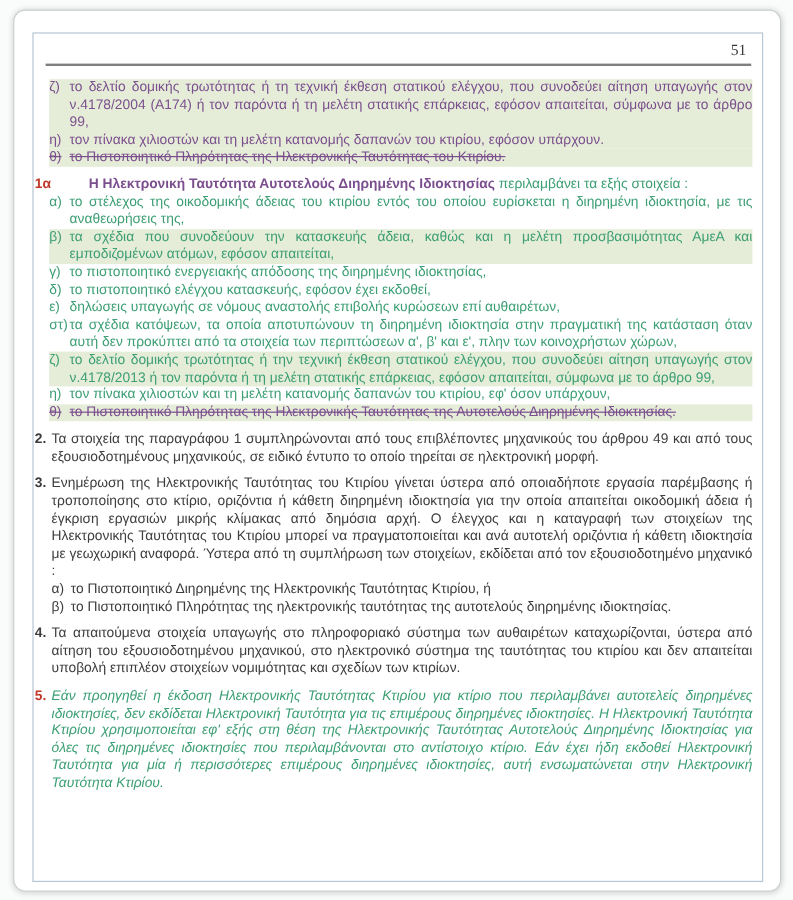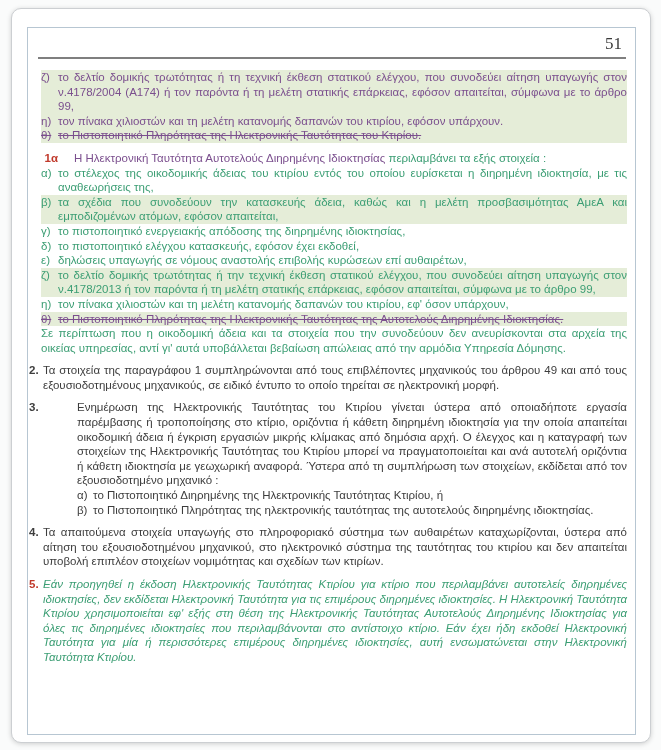--- a/index.html
+++ b/index.html
@@ -14,41 +14,41 @@
     background:#ffffff;border:1px solid #cccfd2;border-radius:10px;
     box-shadow:0 1px 5px rgba(0,0,0,.18);
   }
   .content-box{
     position:absolute;left:15px;right:14px;top:18px;bottom:7px;
     border:1px solid #b7c6d2;background:#ffffff;overflow:hidden;
   }
   .page-header{
     text-align:right;padding:6px 13px 2px 0;
     font-family:"Liberation Serif","DejaVu Serif",serif;
-    font-size:17px;color:#3a3a3a;
+    font-size:13px;color:#3a3a3a;
   }
   .header-rule{height:2px;background:#7f7f7f;margin:1px 9px 0 10px;}
   .doc-body{
     margin:11px 8px 0 1px;
     font-size:11.5px;line-height:14.6px;
   }
   .li-row{display:flex;margin-left:12px;}
   .li-row .li-marker{flex:none;min-width:17px;white-space:nowrap;}
   .li-row .li-text{flex:1;text-align:justify;}
   .li-row.hl{background:var(--hl);}
   .li-row.struck{text-decoration:line-through;}
   .note{margin-left:12px;text-align:justify;}
   .para{display:flex;margin-top:8px;}
   .para .p-num{flex:none;width:14px;font-weight:bold;}
   .para .p-body{flex:1;}
   .para .p-text{text-align:justify;}
   .sec-head{display:flex;margin-top:8px;}
-  .sec-head .p-num{flex:none;width:29px;font-weight:bold;text-align:right;}
+  .sec-head .p-num{flex:none;width:29px;font-weight:bold;}
   .sec-head .sec-title{flex:1;}
-  .sec-head .t-bold{font-weight:normal;padding-left:16px;}
+  .sec-head .t-bold{font-weight:bold;padding-left:16px;}
   .sub-row{display:flex;}
   .sub-row .li-marker{flex:none;min-width:16px;}
   .sub-row .li-text{flex:1;}
 </style>
 </head>
 <body>
 
 <div class="page-card">
   <div class="content-box">
     <div class="page-header">
@@ -91,48 +91,51 @@
             <span class="li-text">το πιστοποιητικό ενεργειακής απόδοσης της διηρημένης ιδιοκτησίας,</span>
           </div>
           <div class="li-row" style="color: rgb(60, 158, 116);">
             <span class="li-marker">δ)</span>
             <span class="li-text">το πιστοποιητικό ελέγχου κατασκευής, εφόσον έχει εκδοθεί,</span>
           </div>
           <div class="li-row" style="color: rgb(60, 158, 116);">
             <span class="li-marker">ε)</span>
             <span class="li-text">δηλώσεις υπαγωγής σε νόμους αναστολής επιβολής κυρώσεων επί αυθαιρέτων,</span>
           </div>
+          <div class="li-row" style="color: rgb(60, 158, 116);">
+            <span class="li-marker">στ)</span>
+            <span class="li-text">τα σχέδια κατόψεων, τα οποία αποτυπώνουν τη διηρημένη ιδιοκτησία στην πραγματική της κατάσταση όταν αυτή δεν προκύπτει από τα στοιχεία των περιπτώσεων α', β' και ε', πλην των κοινοχρήστων χώρων,</span>
+          </div>
           <div class="li-row hl" style="color: rgb(60, 158, 116);">
             <span class="li-marker">ζ)</span>
             <span class="li-text">το δελτίο δομικής τρωτότητας ή την τεχνική έκθεση στατικού ελέγχου, που συνοδεύει αίτηση υπαγωγής στον ν.4178/2013 ή τον παρόντα ή τη μελέτη στατικής επάρκειας, εφόσον απαιτείται, σύμφωνα με το άρθρο 99,</span>
           </div>
           <div class="li-row" style="color: rgb(60, 158, 116);">
             <span class="li-marker">η)</span>
             <span class="li-text">τον πίνακα χιλιοστών και τη μελέτη κατανομής δαπανών του κτιρίου, εφ' όσον υπάρχουν,</span>
           </div>
           <div class="li-row hl struck" style="color: rgb(123, 79, 142);">
             <span class="li-marker">θ)</span>
             <span class="li-text">το Πιστοποιητικό Πληρότητας της Ηλεκτρονικής Ταυτότητας της Αυτοτελούς Διηρημένης Ιδιοκτησίας.</span>
           </div>
         </div>
 
       <div id="notes-1a">
-          <div class="note" style="color: rgb(60, 158, 116);">Σε περίπτωση που η οικοδομική άδεια και τα στοιχεία που την συνοδεύουν δεν ανευρίσκονται στα αρχεία της οικείας υπηρεσίας, αντί γι' αυτά υποβάλλεται βεβαίωση απώλειας από την αρμόδια Υπηρεσία Δόμησης.</div>
         </div>
 
       <div id="paragraphs">
           <div class="para">
             <span class="p-num" style="color: rgb(61, 61, 61);">2.</span>
             <div class="p-body" style="color: rgb(61, 61, 61);">
               <div class="p-text">Τα στοιχεία της παραγράφου 1 συμπληρώνονται από τους επιβλέποντες μηχανικούς του άρθρου 49 και από τους εξουσιοδοτημένους μηχανικούς, σε ειδικό έντυπο το οποίο τηρείται σε ηλεκτρονική μορφή.</div>
             </div>
           </div>
           <div class="para">
             <span class="p-num" style="color: rgb(61, 61, 61);">3.</span>
-            <div class="p-body" style="color: rgb(61, 61, 61); margin-left: 34px;">
+            <div class="p-body" style="color: rgb(61, 61, 61);">
               <div class="p-text">Ενημέρωση της Ηλεκτρονικής Ταυτότητας του Κτιρίου γίνεται ύστερα από οποιαδήποτε εργασία παρέμβασης ή τροποποίησης στο κτίριο, οριζόντια ή κάθετη διηρημένη ιδιοκτησία για την οποία απαιτείται οικοδομική άδεια ή έγκριση εργασιών μικρής κλίμακας από δημόσια αρχή. Ο έλεγχος και η καταγραφή των στοιχείων της Ηλεκτρονικής Ταυτότητας του Κτιρίου μπορεί να πραγματοποιείται και ανά αυτοτελή οριζόντια ή κάθετη ιδιοκτησία με γεωχωρική αναφορά. Ύστερα από τη συμπλήρωση των στοιχείων, εκδίδεται από τον εξουσιοδοτημένο μηχανικό :</div>
               <div class="sub-row">
                 <span class="li-marker">α)</span>
                 <span class="li-text">το Πιστοποιητικό Διηρημένης της Ηλεκτρονικής Ταυτότητας Κτιρίου, ή</span>
               </div>
               <div class="sub-row">
                 <span class="li-marker">β)</span>
                 <span class="li-text">το Πιστοποιητικό Πληρότητας της ηλεκτρονικής ταυτότητας της αυτοτελούς διηρημένης ιδιοκτησίας.</span>
               </div>
             </div>

